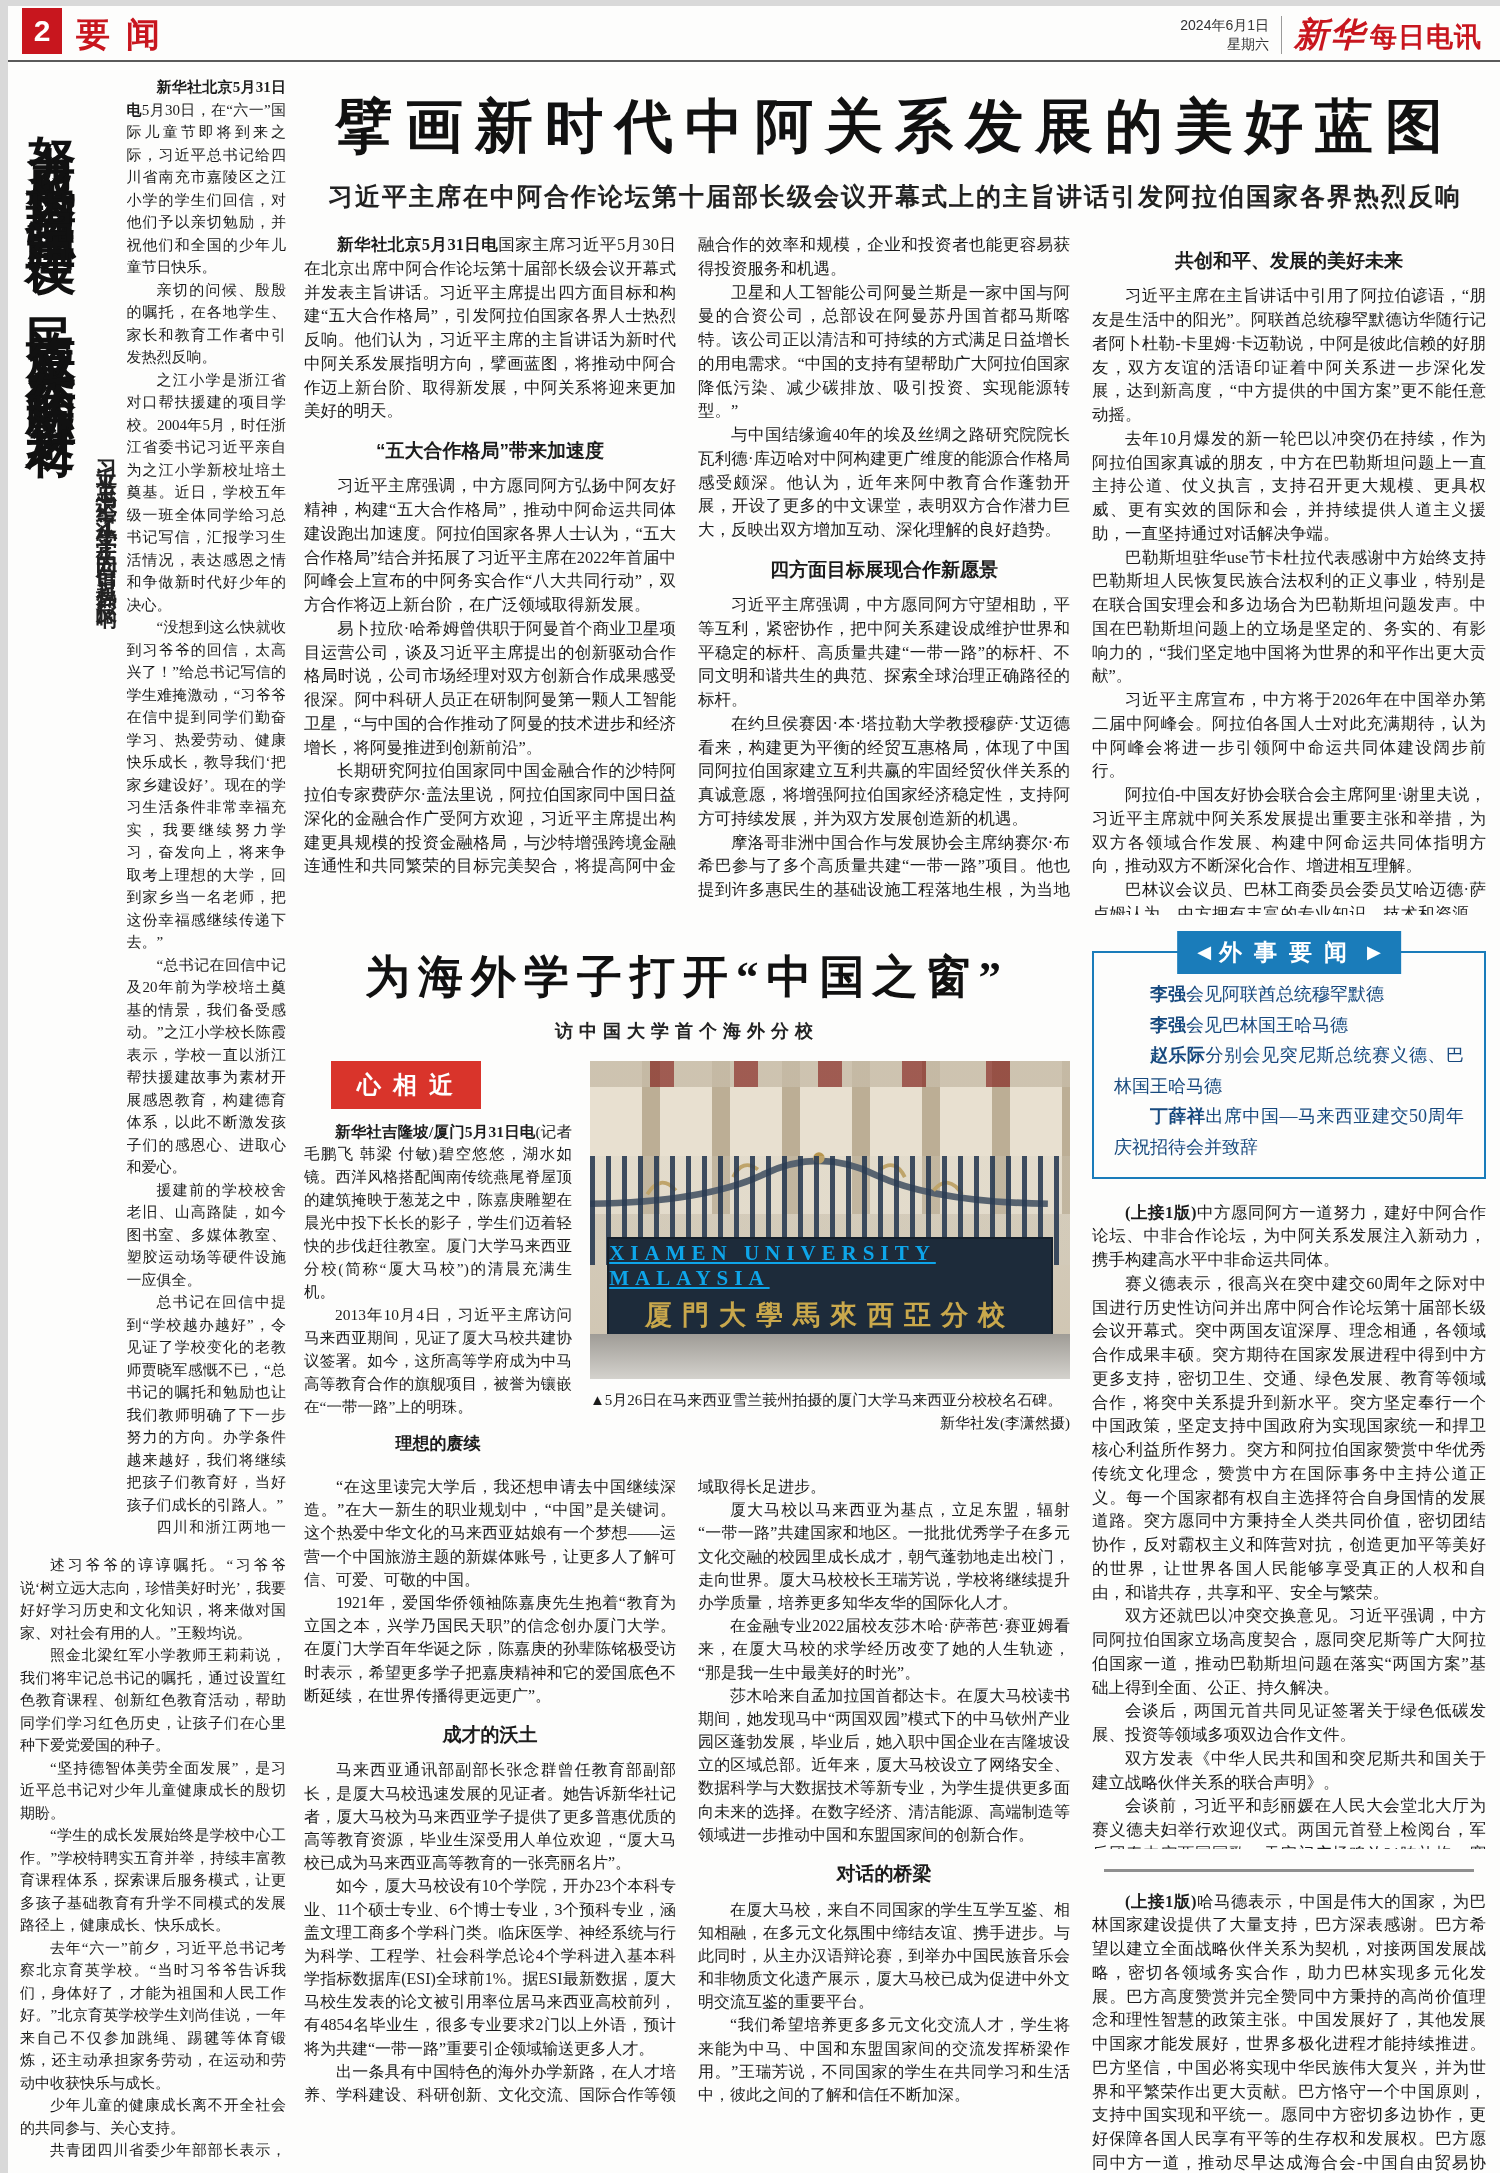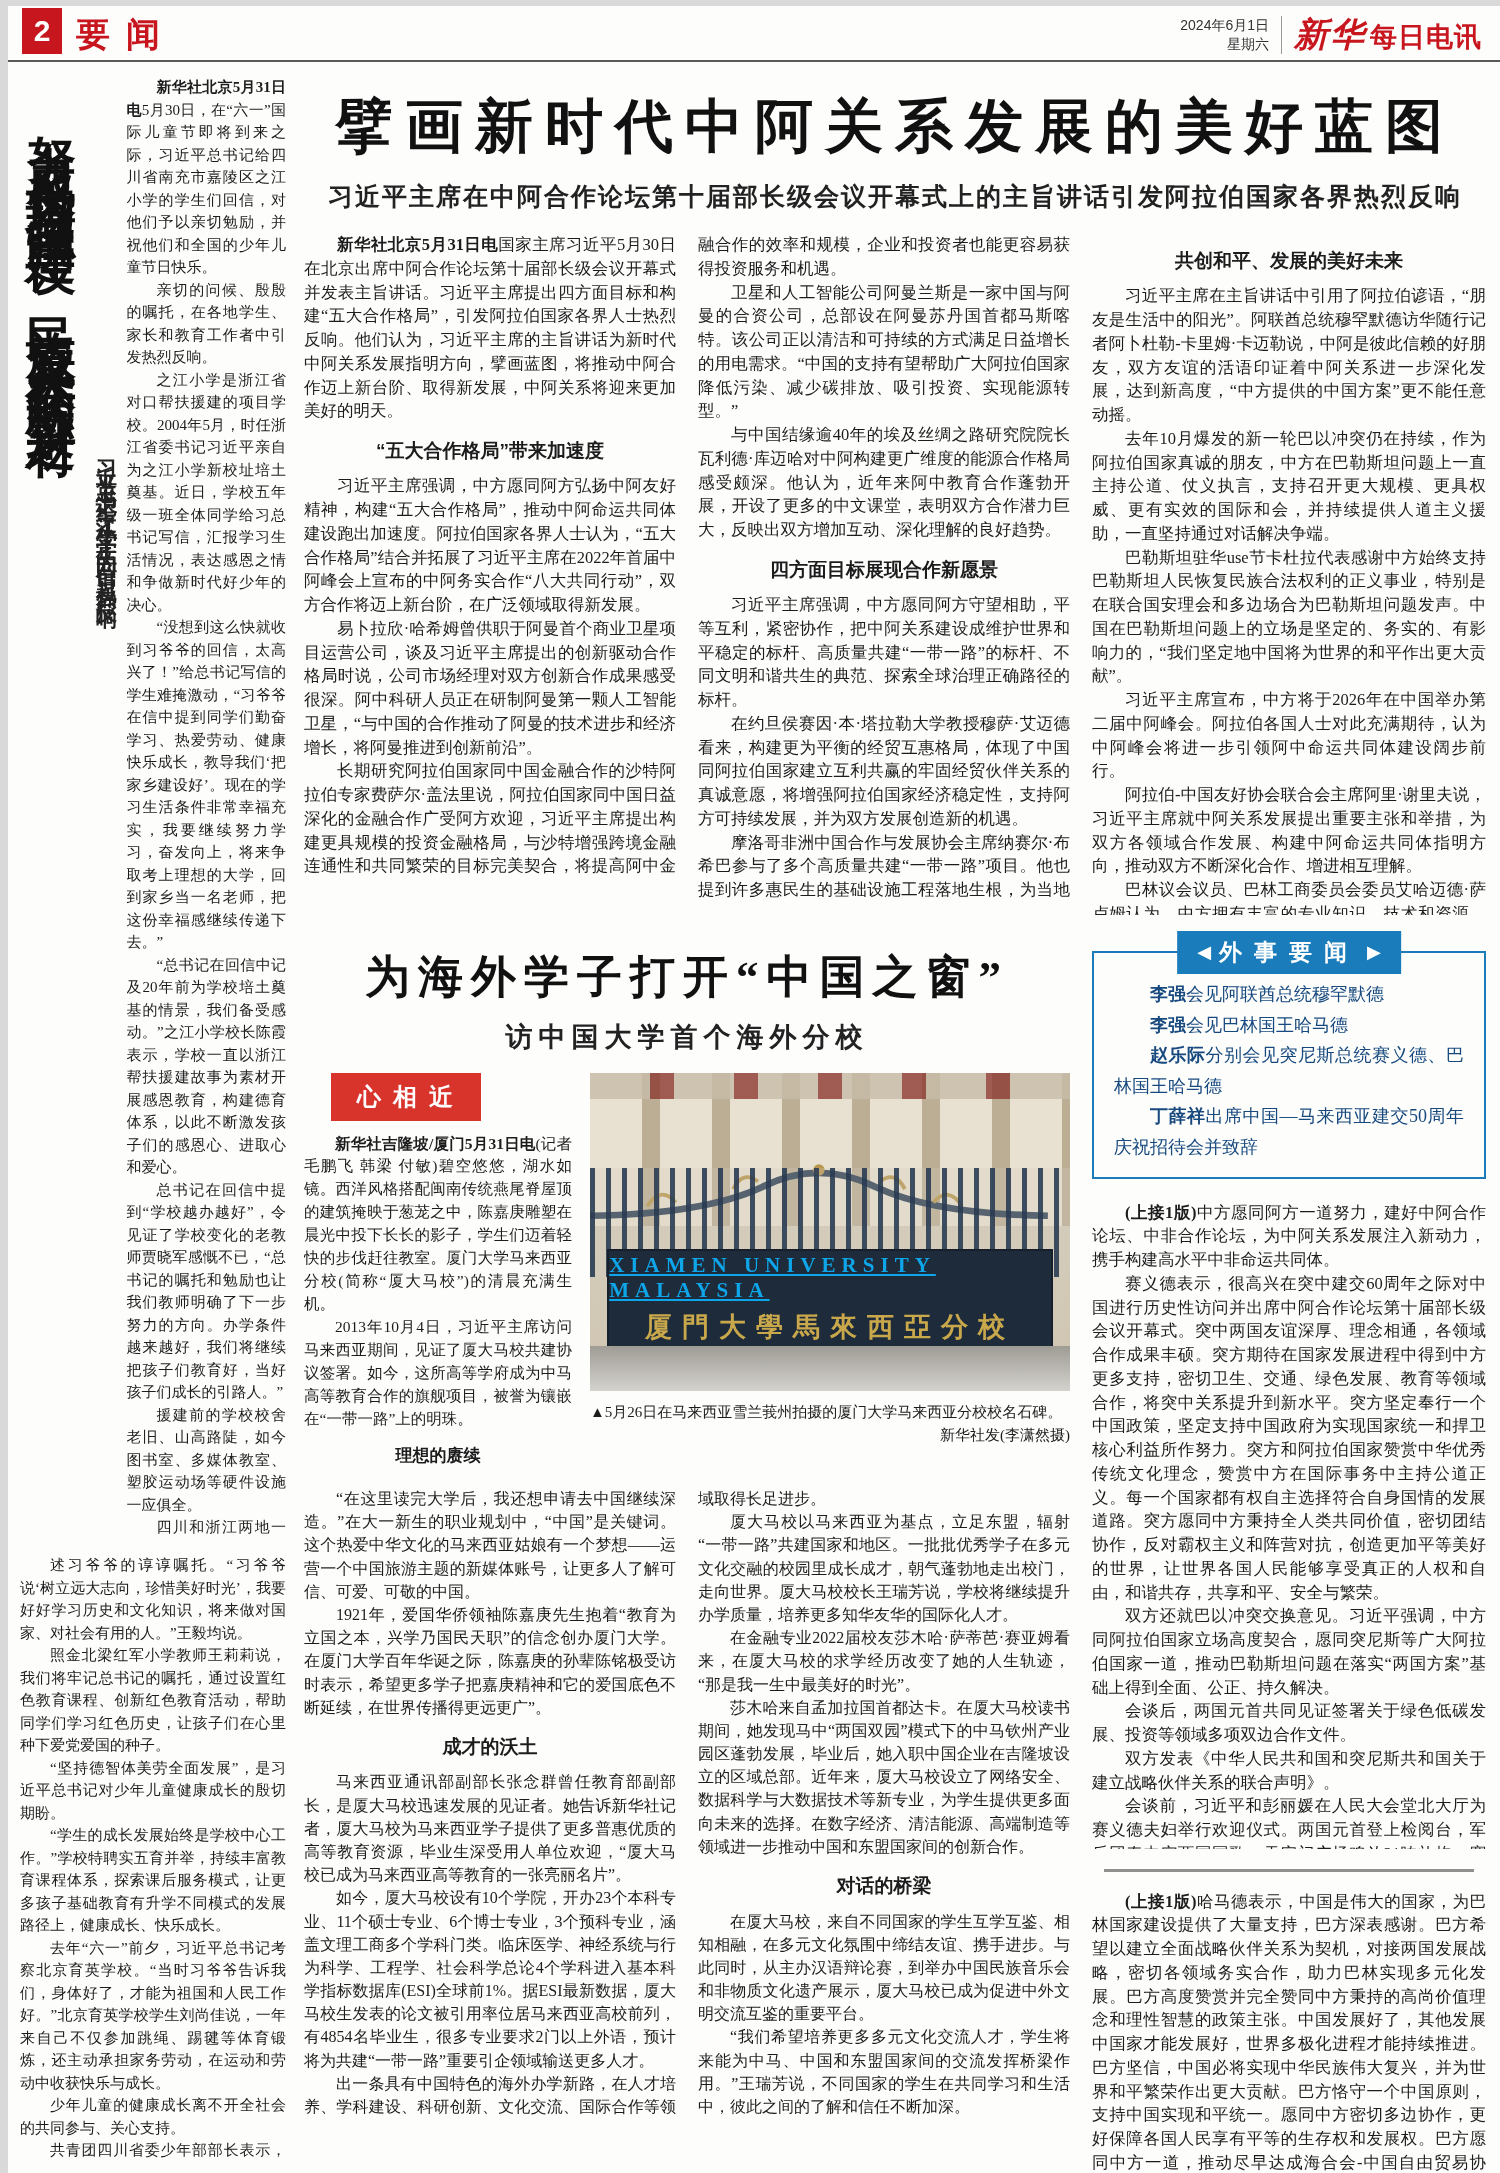--- a/index.html
+++ b/index.html
@@ -53,21 +53,21 @@
               font-size:16.5px; line-height:1.44; }
   .ma-col3 { flex:1; height:682px; overflow:hidden; font-size:16.5px; line-height:1.44; }
 
   
   .lower-row { display:flex; gap:22px; margin-top:6px; flex:1; }
   .mid-lower { width:766px; flex:none; }
   .right-lower { flex:1; display:flex; flex-direction:column; overflow:hidden; }
 
   
   .wa-h1 { text-align:center; font-size:45px; font-weight:900; letter-spacing:8px; margin:26px 0 12px; color:#111; }
-  .wa-h2 { text-align:center; font-size:27px; letter-spacing:6px; margin-bottom:18px;
+  .wa-h2 { text-align:center; font-size:18px; letter-spacing:6px; margin-bottom:18px;
            font-family:"Liberation Sans","DejaVu Sans",sans-serif; color:#222; }
   .wa-body { display:flex; gap:18px; height:400px; overflow:hidden; }
   .wa-left { width:268px; flex:none; font-size:15.5px; line-height:1.48; overflow:hidden; }
   .tag { display:inline-block; background:#d9342b; color:#fff; font-family:"Liberation Sans","DejaVu Sans",sans-serif;
          font-weight:bold; font-size:24px; letter-spacing:12px; padding:6px 16px 6px 26px; margin-bottom:12px;margin-left:27px; }
   .wa-photo { flex:1; }
   .photo { position:relative; height:318px; overflow:hidden; background:linear-gradient(#d9d0bf,#cfc5b2); }
   .facade { position:absolute; inset:0 0 52% 0;
             background:repeating-linear-gradient(90deg,#e8e0d0 0 52px,#bcae95 52px 70px); }
   .facade-top { position:absolute; top:0; left:0; right:0; height:26px;
@@ -132,22 +132,22 @@
     <aside class="left-strip">
       <div class="left-top">
         <div class="v-headline">努力成长为堪当强国建设、民族复兴大任的栋梁之材</div>
         <div class="v-subhead">习近平总书记给之江小学学生的回信引起热烈反响</div>
         <div class="left-textcol">
             <p class="para"><b>新华社北京5月31日电</b>5月30日，在“六一”国际儿童节即将到来之际，习近平总书记给四川省南充市嘉陵区之江小学的学生们回信，对他们予以亲切勉励，并祝他们和全国的少年儿童节日快乐。</p>
             <p class="para">亲切的问候、殷殷的嘱托，在各地学生、家长和教育工作者中引发热烈反响。</p>
             <p class="para">之江小学是浙江省对口帮扶援建的项目学校。2004年5月，时任浙江省委书记习近平亲自为之江小学新校址培土奠基。近日，学校五年级一班全体同学给习总书记写信，汇报学习生活情况，表达感恩之情和争做新时代好少年的决心。</p>
             <p class="para">“没想到这么快就收到习爷爷的回信，太高兴了！”给总书记写信的学生难掩激动，“习爷爷在信中提到同学们勤奋学习、热爱劳动、健康快乐成长，教导我们‘把家乡建设好’。现在的学习生活条件非常幸福充实，我要继续努力学习，奋发向上，将来争取考上理想的大学，回到家乡当一名老师，把这份幸福感继续传递下去。”</p>
             <p class="para">“总书记在回信中记及20年前为学校培土奠基的情景，我们备受感动。”之江小学校长陈霞表示，学校一直以浙江帮扶援建故事为素材开展感恩教育，构建德育体系，以此不断激发孩子们的感恩心、进取心和爱心。</p>
+            <p class="para">援建前的学校校舍老旧、山高路陡，如今图书室、多媒体教室、塑胶运动场等硬件设施一应俱全。</p>
             <p class="para">总书记在回信中提到“学校越办越好”，令见证了学校变化的老教师贾晓军感慨不已，“总书记的嘱托和勉励也让我们教师明确了下一步努力的方向。办学条件越来越好，我们将继续把孩子们教育好，当好孩子们成长的引路人。”</p>
-            <p class="para">援建前的学校校舍老旧、山高路陡，如今图书室、多媒体教室、塑胶运动场等硬件设施一应俱全。</p>
             <p class="para">四川和浙江两地一直延续帮扶援建的情谊。宁波市北仑区与四川省美姑县自2021年开展东西部协作以来，先后有20位教师前往四川多所小学支援。总书记的回信让浙江省宁波市北仑区教育局局长李海达坚定要做好这项工作。</p>
           </div>
       </div>
       <div class="left-bottom">
           <p class="para">述习爷爷的谆谆嘱托。“习爷爷说‘树立远大志向，珍惜美好时光’，我要好好学习历史和文化知识，将来做对国家、对社会有用的人。”王毅均说。</p>
           <p class="para">照金北梁红军小学教师王莉莉说，我们将牢记总书记的嘱托，通过设置红色教育课程、创新红色教育活动，帮助同学们学习红色历史，让孩子们在心里种下爱党爱国的种子。</p>
           <p class="para">“坚持德智体美劳全面发展”，是习近平总书记对少年儿童健康成长的殷切期盼。</p>
           <p class="para">“学生的成长发展始终是学校中心工作。”学校特聘实五育并举，持续丰富教育课程体系，探索课后服务模式，让更多孩子基础教育有升学不同模式的发展路径上，健康成长、快乐成长。</p>
           <p class="para">去年“六一”前夕，习近平总书记考察北京育英学校。“当时习爷爷告诉我们，身体好了，才能为祖国和人民工作好。”北京育英学校学生刘尚佳说，一年来自己不仅参加跳绳、踢毽等体育锻炼，还主动承担家务劳动，在运动和劳动中收获快乐与成长。</p>
           <p class="para">少年儿童的健康成长离不开全社会的共同参与、关心支持。</p>

